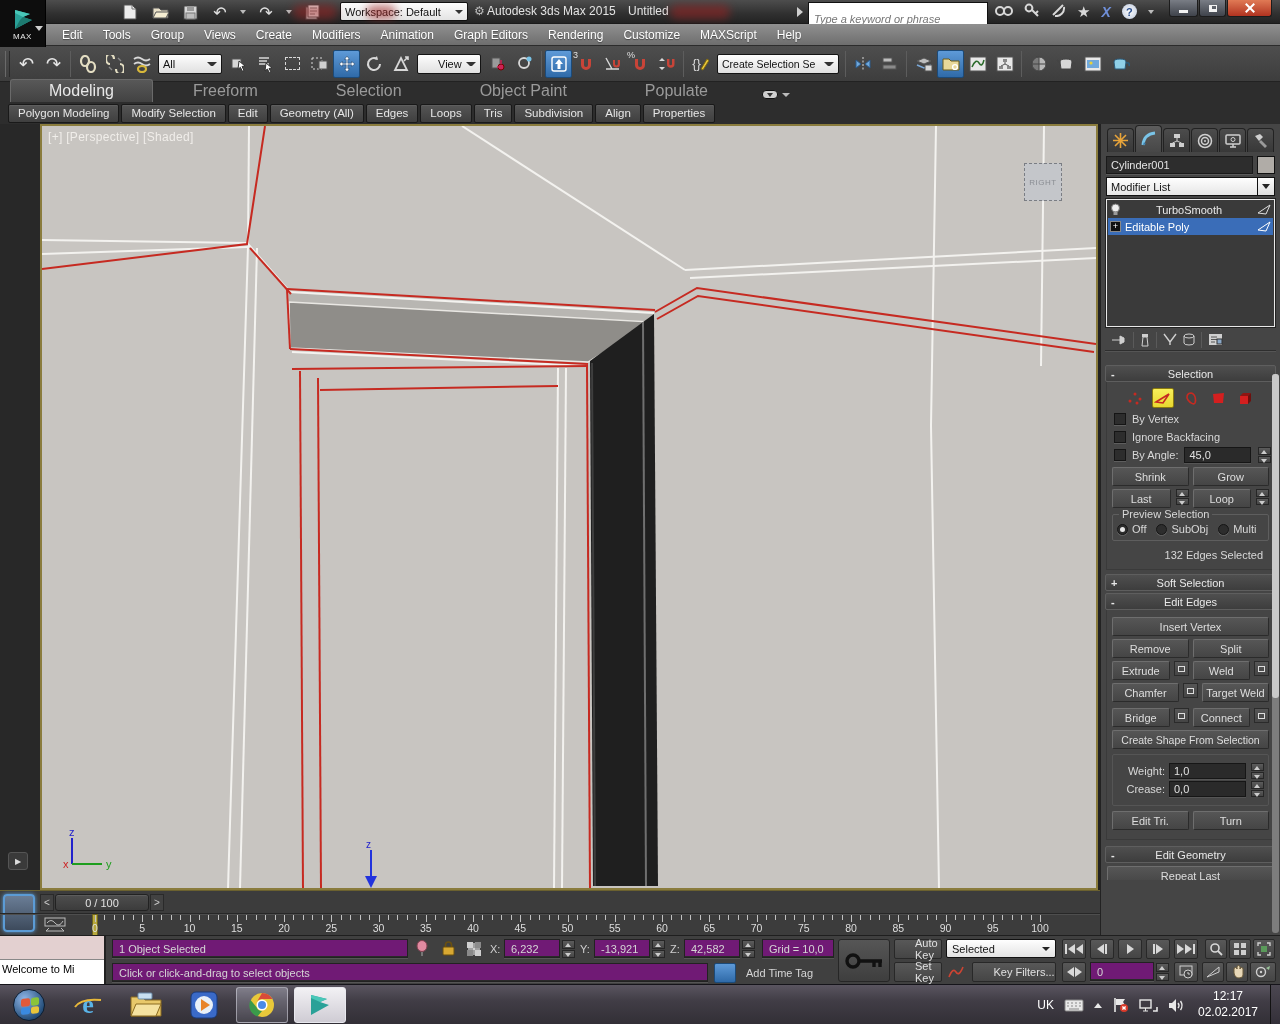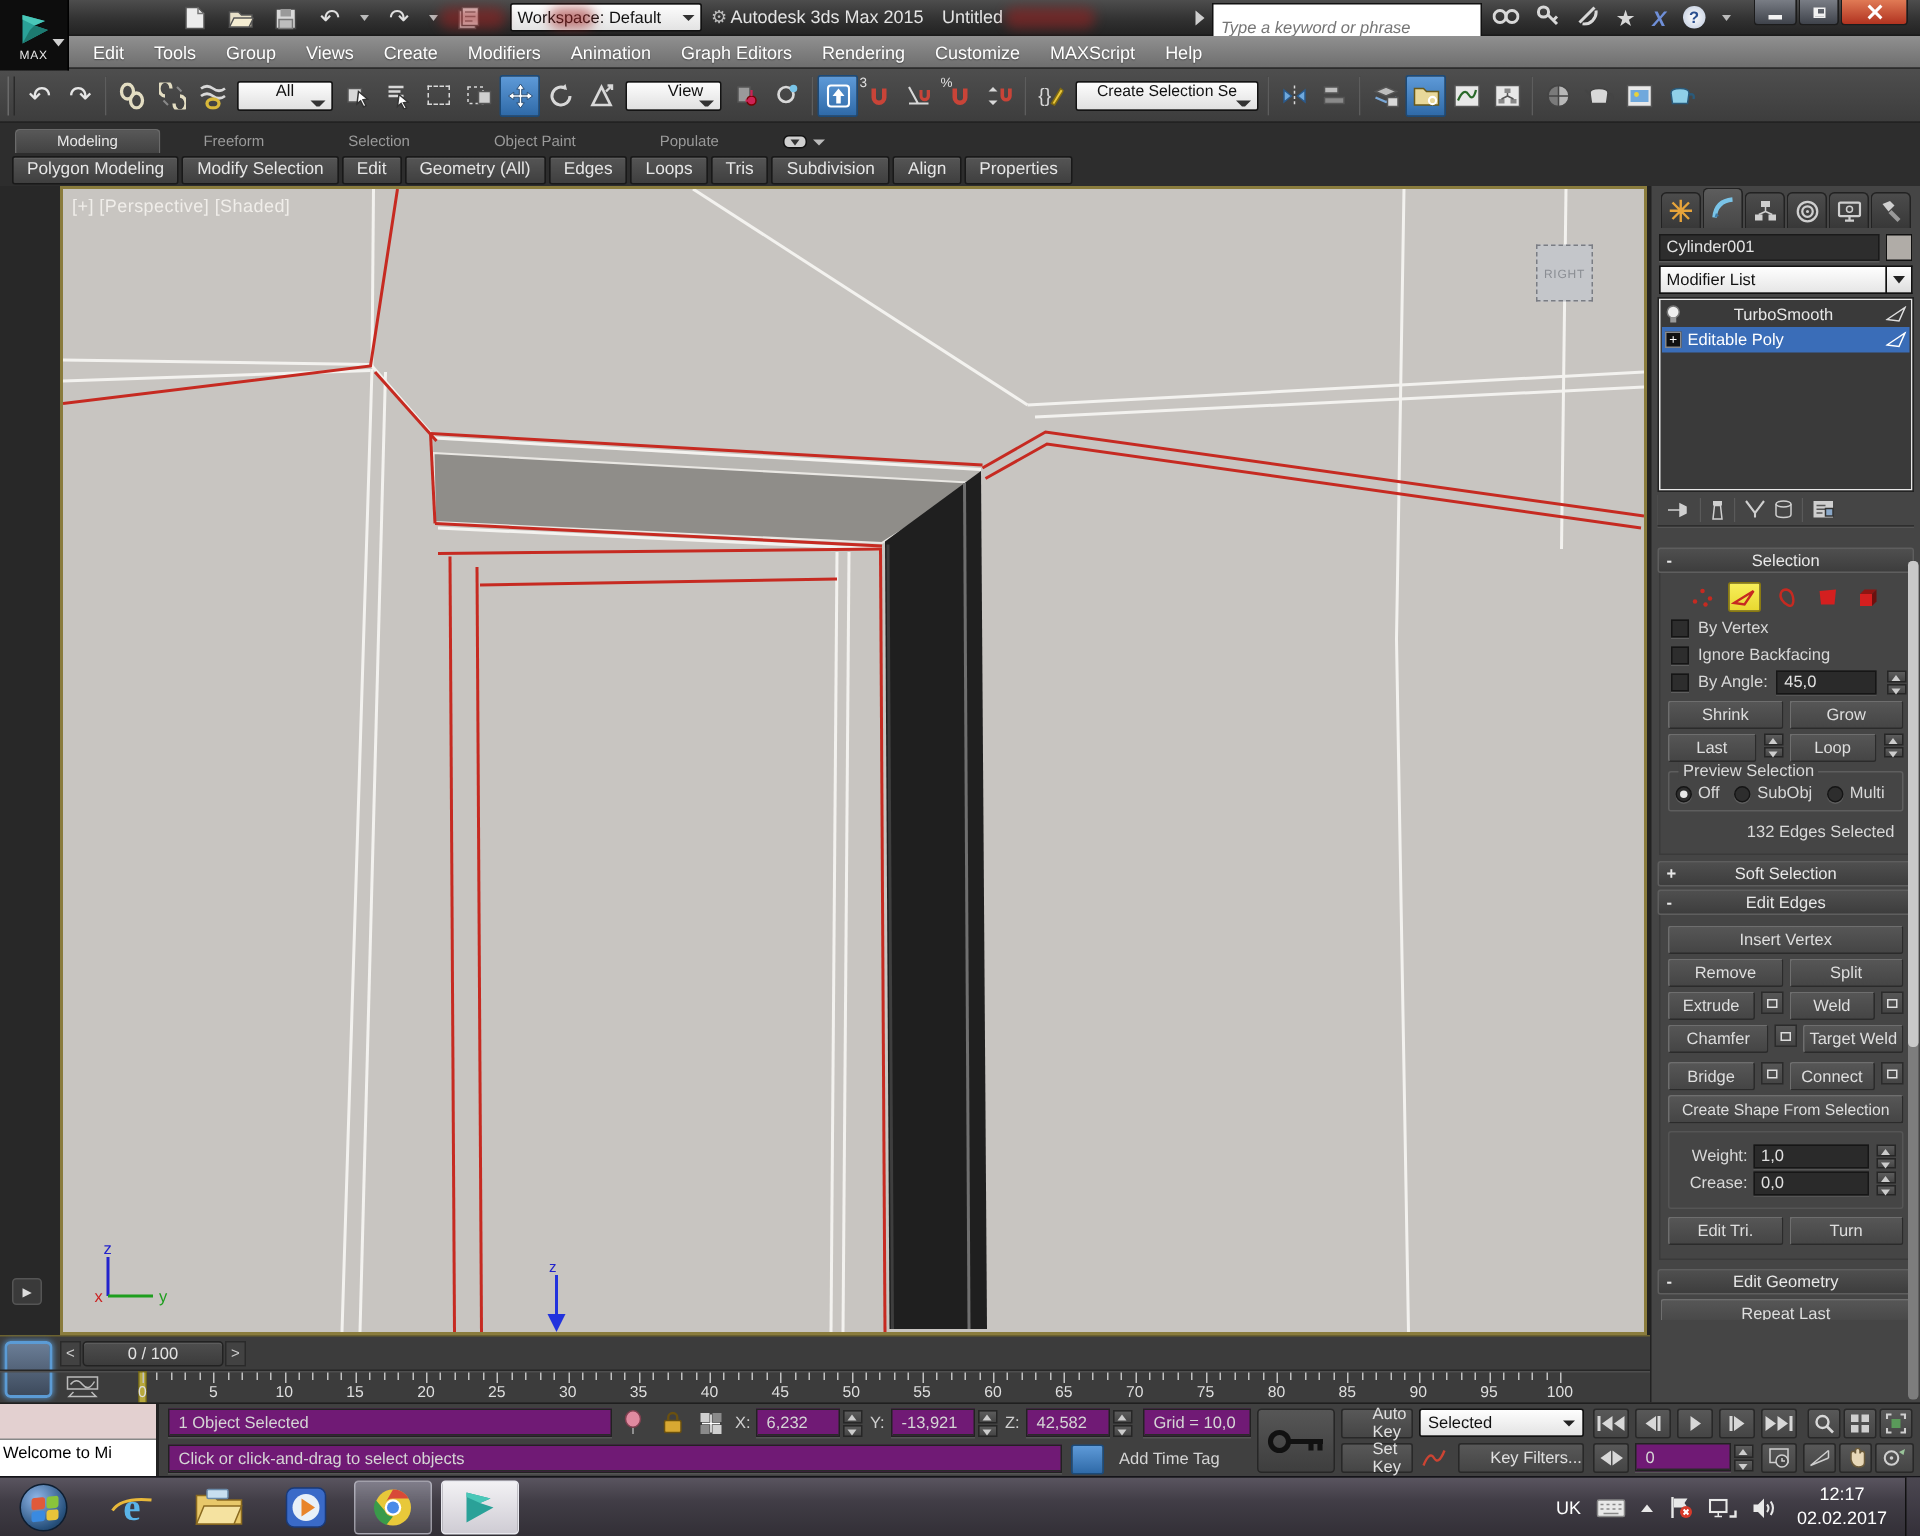--- a/index.html
+++ b/index.html
@@ -47,28 +47,28 @@
 
   
   .toolbar { position:absolute; top:46px; left:0; width:1280px; height:36px;
     background:linear-gradient(#4e4e4e,#3d3d3d); border-bottom:1px solid #222; display:flex; align-items:center; padding:0 2px; }
   .vgrip { width:5px; height:26px; border-left:1px solid #6a6a6a; border-right:1px solid #2a2a2a; margin:0 3px; }
   .tsep { width:1px; height:26px; background:#2a2a2a; border-right:1px solid #5d5d5d; margin:0 3px; }
   .tb { width:27px; height:28px; display:flex; align-items:center; justify-content:center; border-radius:2px; position:relative; color:#cfcfcf; }
   .tb.active { background:linear-gradient(#5e9ad8,#2f6aa8); border:1px solid #1c4a78; }
   .tb svg { display:block; }
   .tdd { height:20px; background:linear-gradient(#fdfdfd,#e0e0e0); border:1px solid #141414; border-radius:2px;
-    color:#111; display:flex; align-items:center; padding:0 4px; margin:0 3px; overflow:hidden; white-space:nowrap;flex-direction:column; }
+    color:#111; display:flex; align-items:center; padding:0 4px; margin:0 3px; overflow:hidden; white-space:nowrap; }
   .tdd .caret { margin-left:auto; width:0;height:0;border-left:4px solid transparent;border-right:4px solid transparent;border-top:4px solid #333; padding-left:2px;}
   .magnet-lbl { position:absolute; left:1px; top:0px; font-size:9px; color:#e0e0e0; }
 
   
   .ribbon { position:absolute; top:82px; left:0; width:1280px; height:42px; background:#2d2d2d; }
   .ribbon-tabs { display:flex; align-items:flex-end; height:20px; padding-left:10px; gap:2px; }
-  .ribbon-tab { color:#9a9a9a; font-size:10px; padding:2px 27px; }
+  .ribbon-tab { color:#9a9a9a; font-size:16px; padding:2px 38px; }
   .ribbon-tab.active { background:linear-gradient(#585858,#424242); color:#e8e8e8; border:1px solid #6a6a6a; border-bottom:0; border-radius:3px 3px 0 0; }
   .ribbon-min { display:flex; align-items:center; gap:4px; margin-left:14px; margin-bottom:3px; }
   .rm-pill { width:16px; height:9px; background:#cfcfcf; border-radius:4px; border:1px solid #111; position:relative;}
   .rm-pill:after{content:"";position:absolute;left:4px;top:2px;border-left:3px solid transparent;border-right:3px solid transparent;border-top:4px solid #333;}
   .rm-caret { width:0;height:0;border-left:4px solid transparent;border-right:4px solid transparent;border-top:4px solid #bbb; }
   .ribbon-panels { display:flex; height:22px; padding-left:8px; gap:2px; align-items:center; }
   .ribbon-panel { background:linear-gradient(#555,#3f3f3f); border:1px solid #191919; box-shadow:0 1px 0 #5e5e5e inset;
     color:#e6e6e6; font-size:11.5px; padding:2px 9px 3px; border-radius:2px; white-space:nowrap; }
 
   

